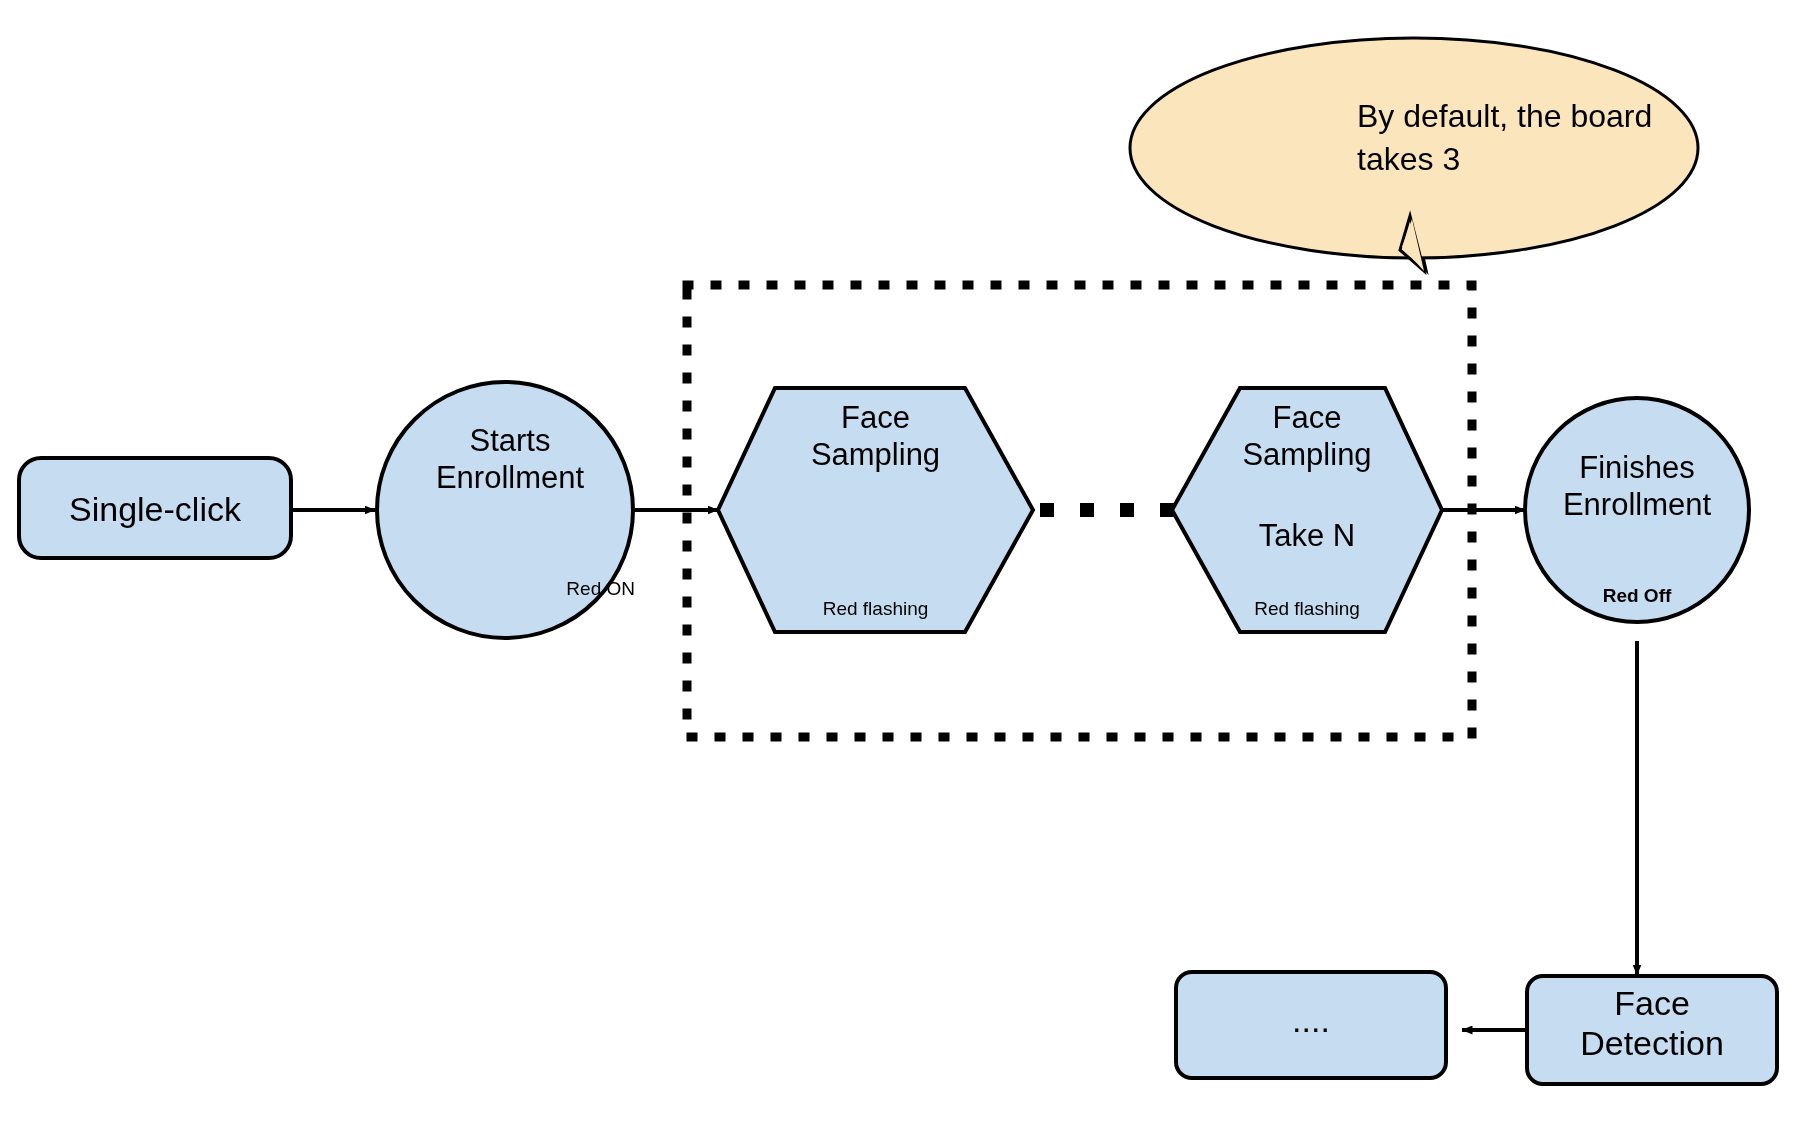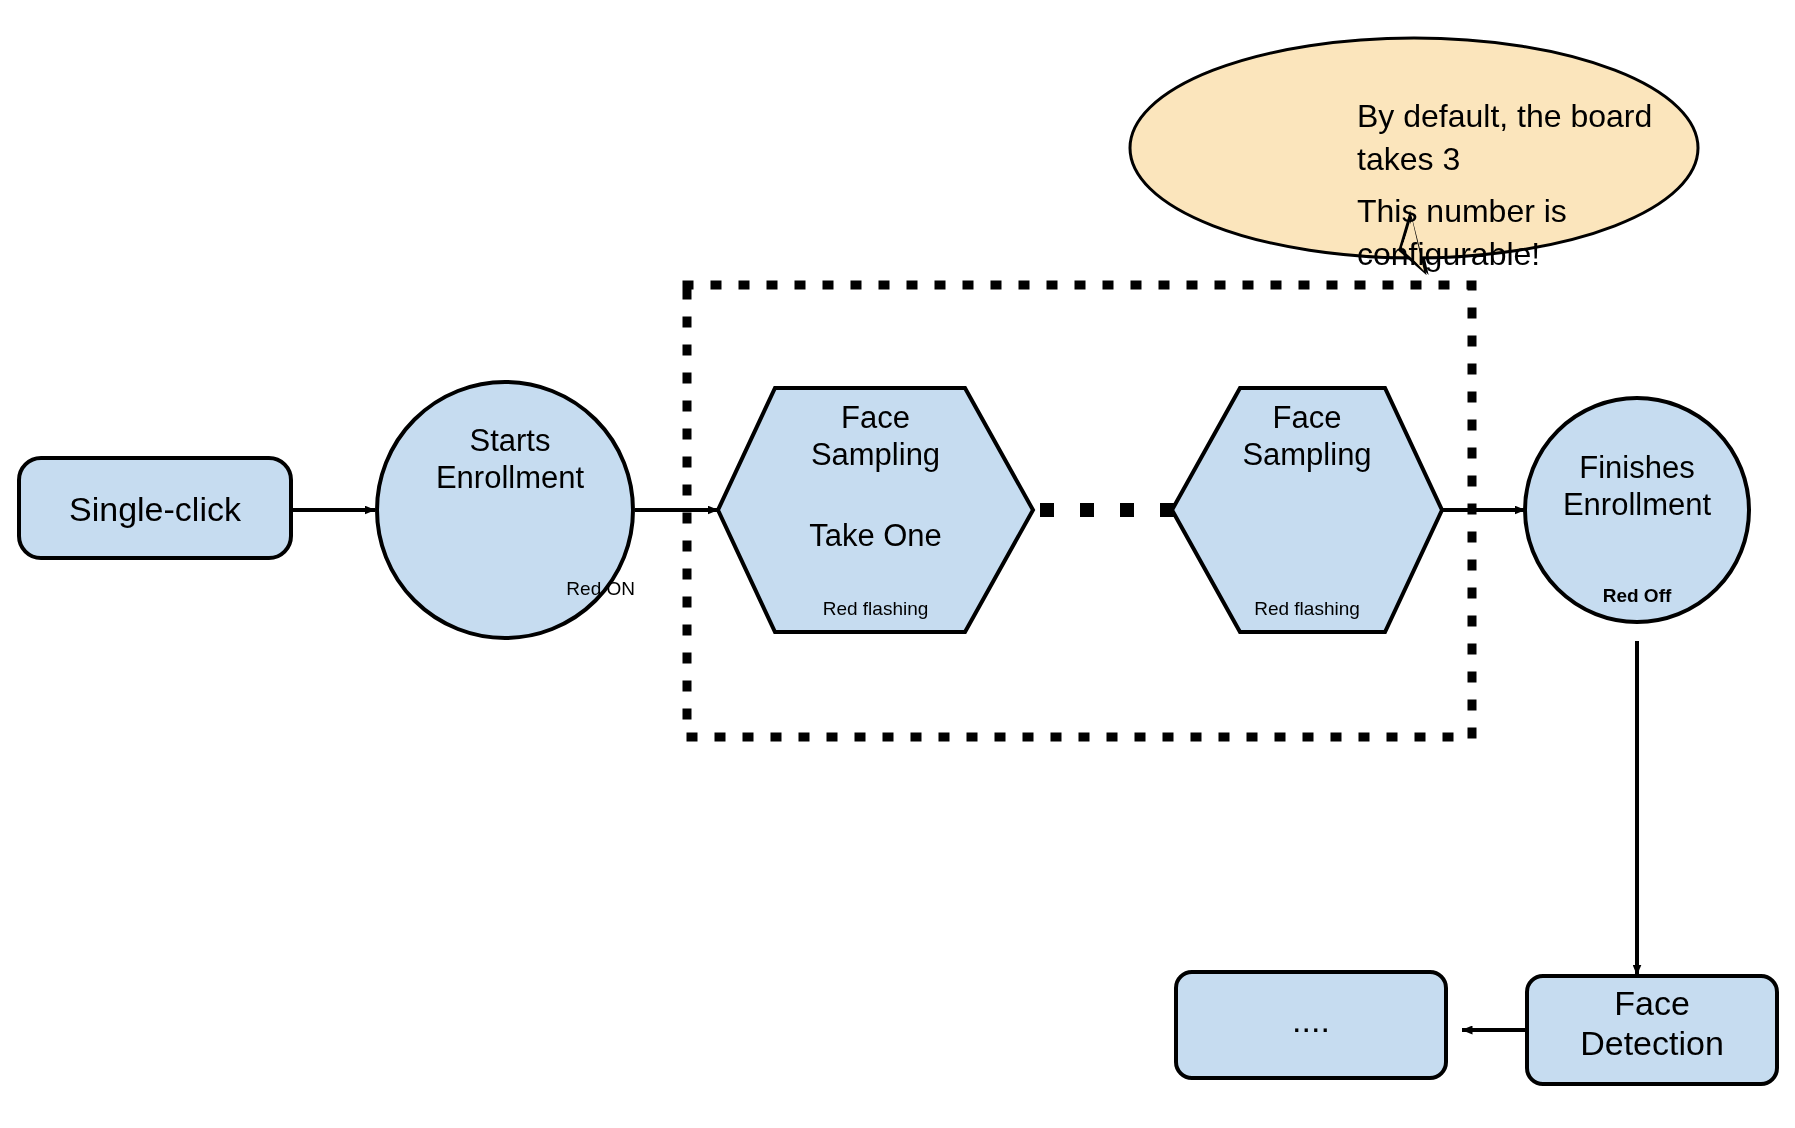--- a/index.html
+++ b/index.html
@@ -91,32 +91,31 @@
 <div class="node-layer">
 
   <div class="lbl lbl-main-l" style="left:19px; top:489px; width:272px;">Single-click</div>
 
   <div class="lbl lbl-main" style="left:380px; top:423px; width:260px;">Starts
 Enrollment</div>
   <div class="lbl lbl-small" style="left:375px; top:578px; width:260px;text-align:right;">Red ON</div>
 
   <div class="lbl lbl-main" style="left:718px; top:400px; width:315px;">Face
 Sampling</div>
-  <div class="lbl lbl-main" style="left:718px; top:518px; width:315px;">Take One</div>
   <div class="lbl lbl-small" style="left:718px; top:598px; width:315px;">Red flashing</div>
 
   <div class="lbl lbl-main" style="left:1172px; top:400px; width:270px;">Face
 Sampling</div>
+  <div class="lbl lbl-main" style="left:1172px; top:518px; width:270px;">Take N</div>
   <div class="lbl lbl-small" style="left:1172px; top:598px; width:270px;">Red flashing</div>
 
   <div class="lbl lbl-main" style="left:1517px; top:450px; width:240px;">Finishes
 Enrollment</div>
   <div class="lbl lbl-small" style="left:1517px; top:585px; width:240px;font-weight:bold;">Red Off</div>
 
   <div class="lbl lbl-main-l" style="left:1527px; top:983px; width:250px;">Face
 Detection</div>
 
   <div class="lbl lbl-main-l" style="left:1176px; top:1000px; width:270px;">....</div>
 
   <div class="lbl lbl-callout" style="left:1357px; top:95px; width:360px;">By default, the board takes 3</div>
-  <div class="lbl lbl-callout" style="left:1357px; top:190px; width:360px;">This number is configurable!</div>
 
 </div>
 
 </body></html>

